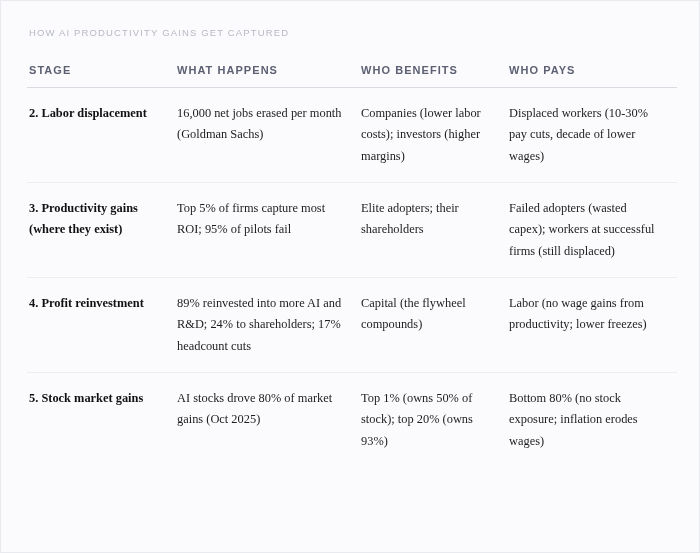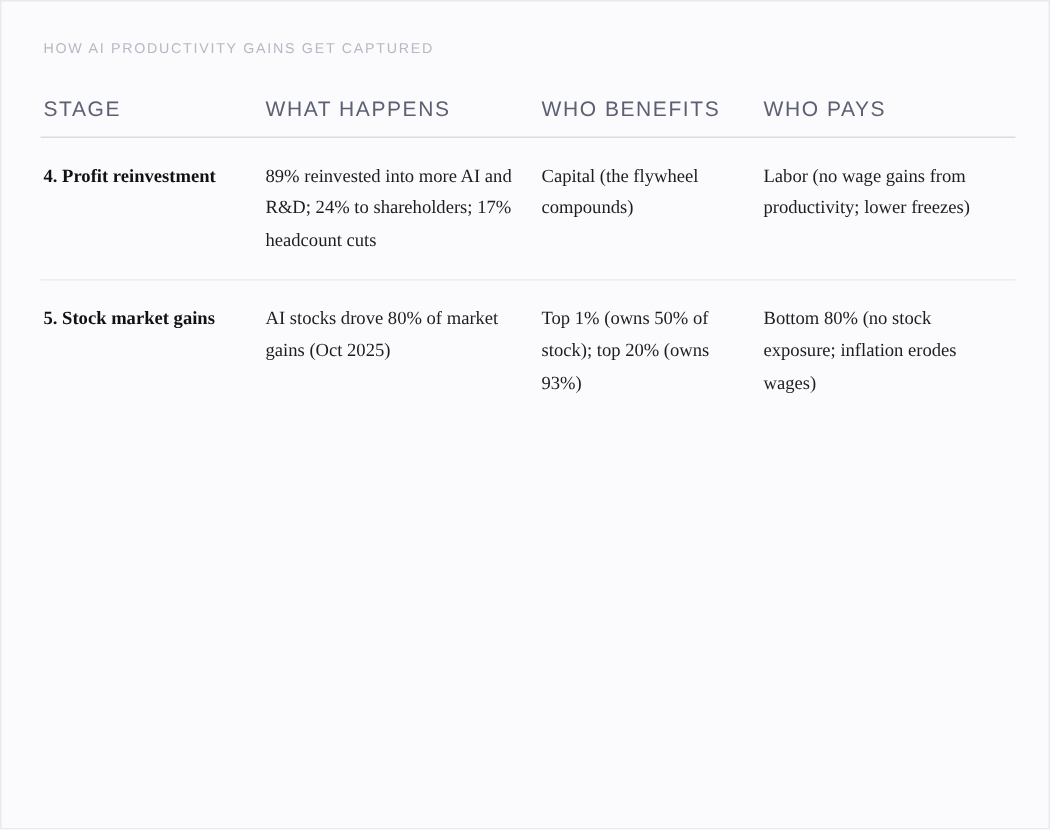--- a/index.html
+++ b/index.html
@@ -43,25 +43,25 @@
     margin-top: 26px;
   }
 
   table.matrix col.c-stage    { width: 148px; }
   table.matrix col.c-what     { width: 184px; }
   table.matrix col.c-benefits { width: 148px; }
   table.matrix col.c-pays     { width: 170px; }
 
   thead th {
     font-family: "Liberation Sans", sans-serif;
-    font-size: 14px;
+    font-size: 11px;
     letter-spacing: 1.05px;
     text-transform: uppercase;
     color: #5c6072;
-    font-weight: 400;
+    font-weight: 700;
     text-align: left;
     padding: 0 16px 11px 2px;
     vertical-align: bottom;
     white-space: nowrap;
   }
 
   thead tr {
     border-bottom: 1.6px solid #d9dbe3;
   }
 
@@ -101,20 +101,32 @@
     <thead>
       <tr>
         <th>STAGE</th>
         <th>WHAT HAPPENS</th>
         <th>WHO BENEFITS</th>
         <th>WHO PAYS</th>
       </tr>
     </thead>
     <tbody>
       <tr>
+        <td class="stage-cell">2. Labor displacement</td>
+        <td>16,000 net jobs erased per month (Goldman Sachs)</td>
+        <td>Companies (lower labor costs); investors (higher margins)</td>
+        <td>Displaced workers (10-30% pay cuts, decade of lower wages)</td>
+      </tr>
+      <tr>
+        <td class="stage-cell">3. Productivity gains (where they exist)</td>
+        <td>Top 5% of firms capture most ROI; 95% of pilots fail</td>
+        <td>Elite adopters; their shareholders</td>
+        <td>Failed adopters (wasted capex); workers at successful firms (still displaced)</td>
+      </tr>
+      <tr>
         <td class="stage-cell">4. Profit reinvestment</td>
         <td>89% reinvested into more AI and R&amp;D; 24% to shareholders; 17% headcount cuts</td>
         <td>Capital (the flywheel compounds)</td>
         <td>Labor (no wage gains from productivity; lower freezes)</td>
       </tr>
       <tr>
         <td class="stage-cell">5. Stock market gains</td>
         <td>AI stocks drove 80% of market gains (Oct 2025)</td>
         <td>Top 1% (owns 50% of stock); top 20% (owns 93%)</td>
         <td>Bottom 80% (no stock exposure; inflation erodes wages)</td>

